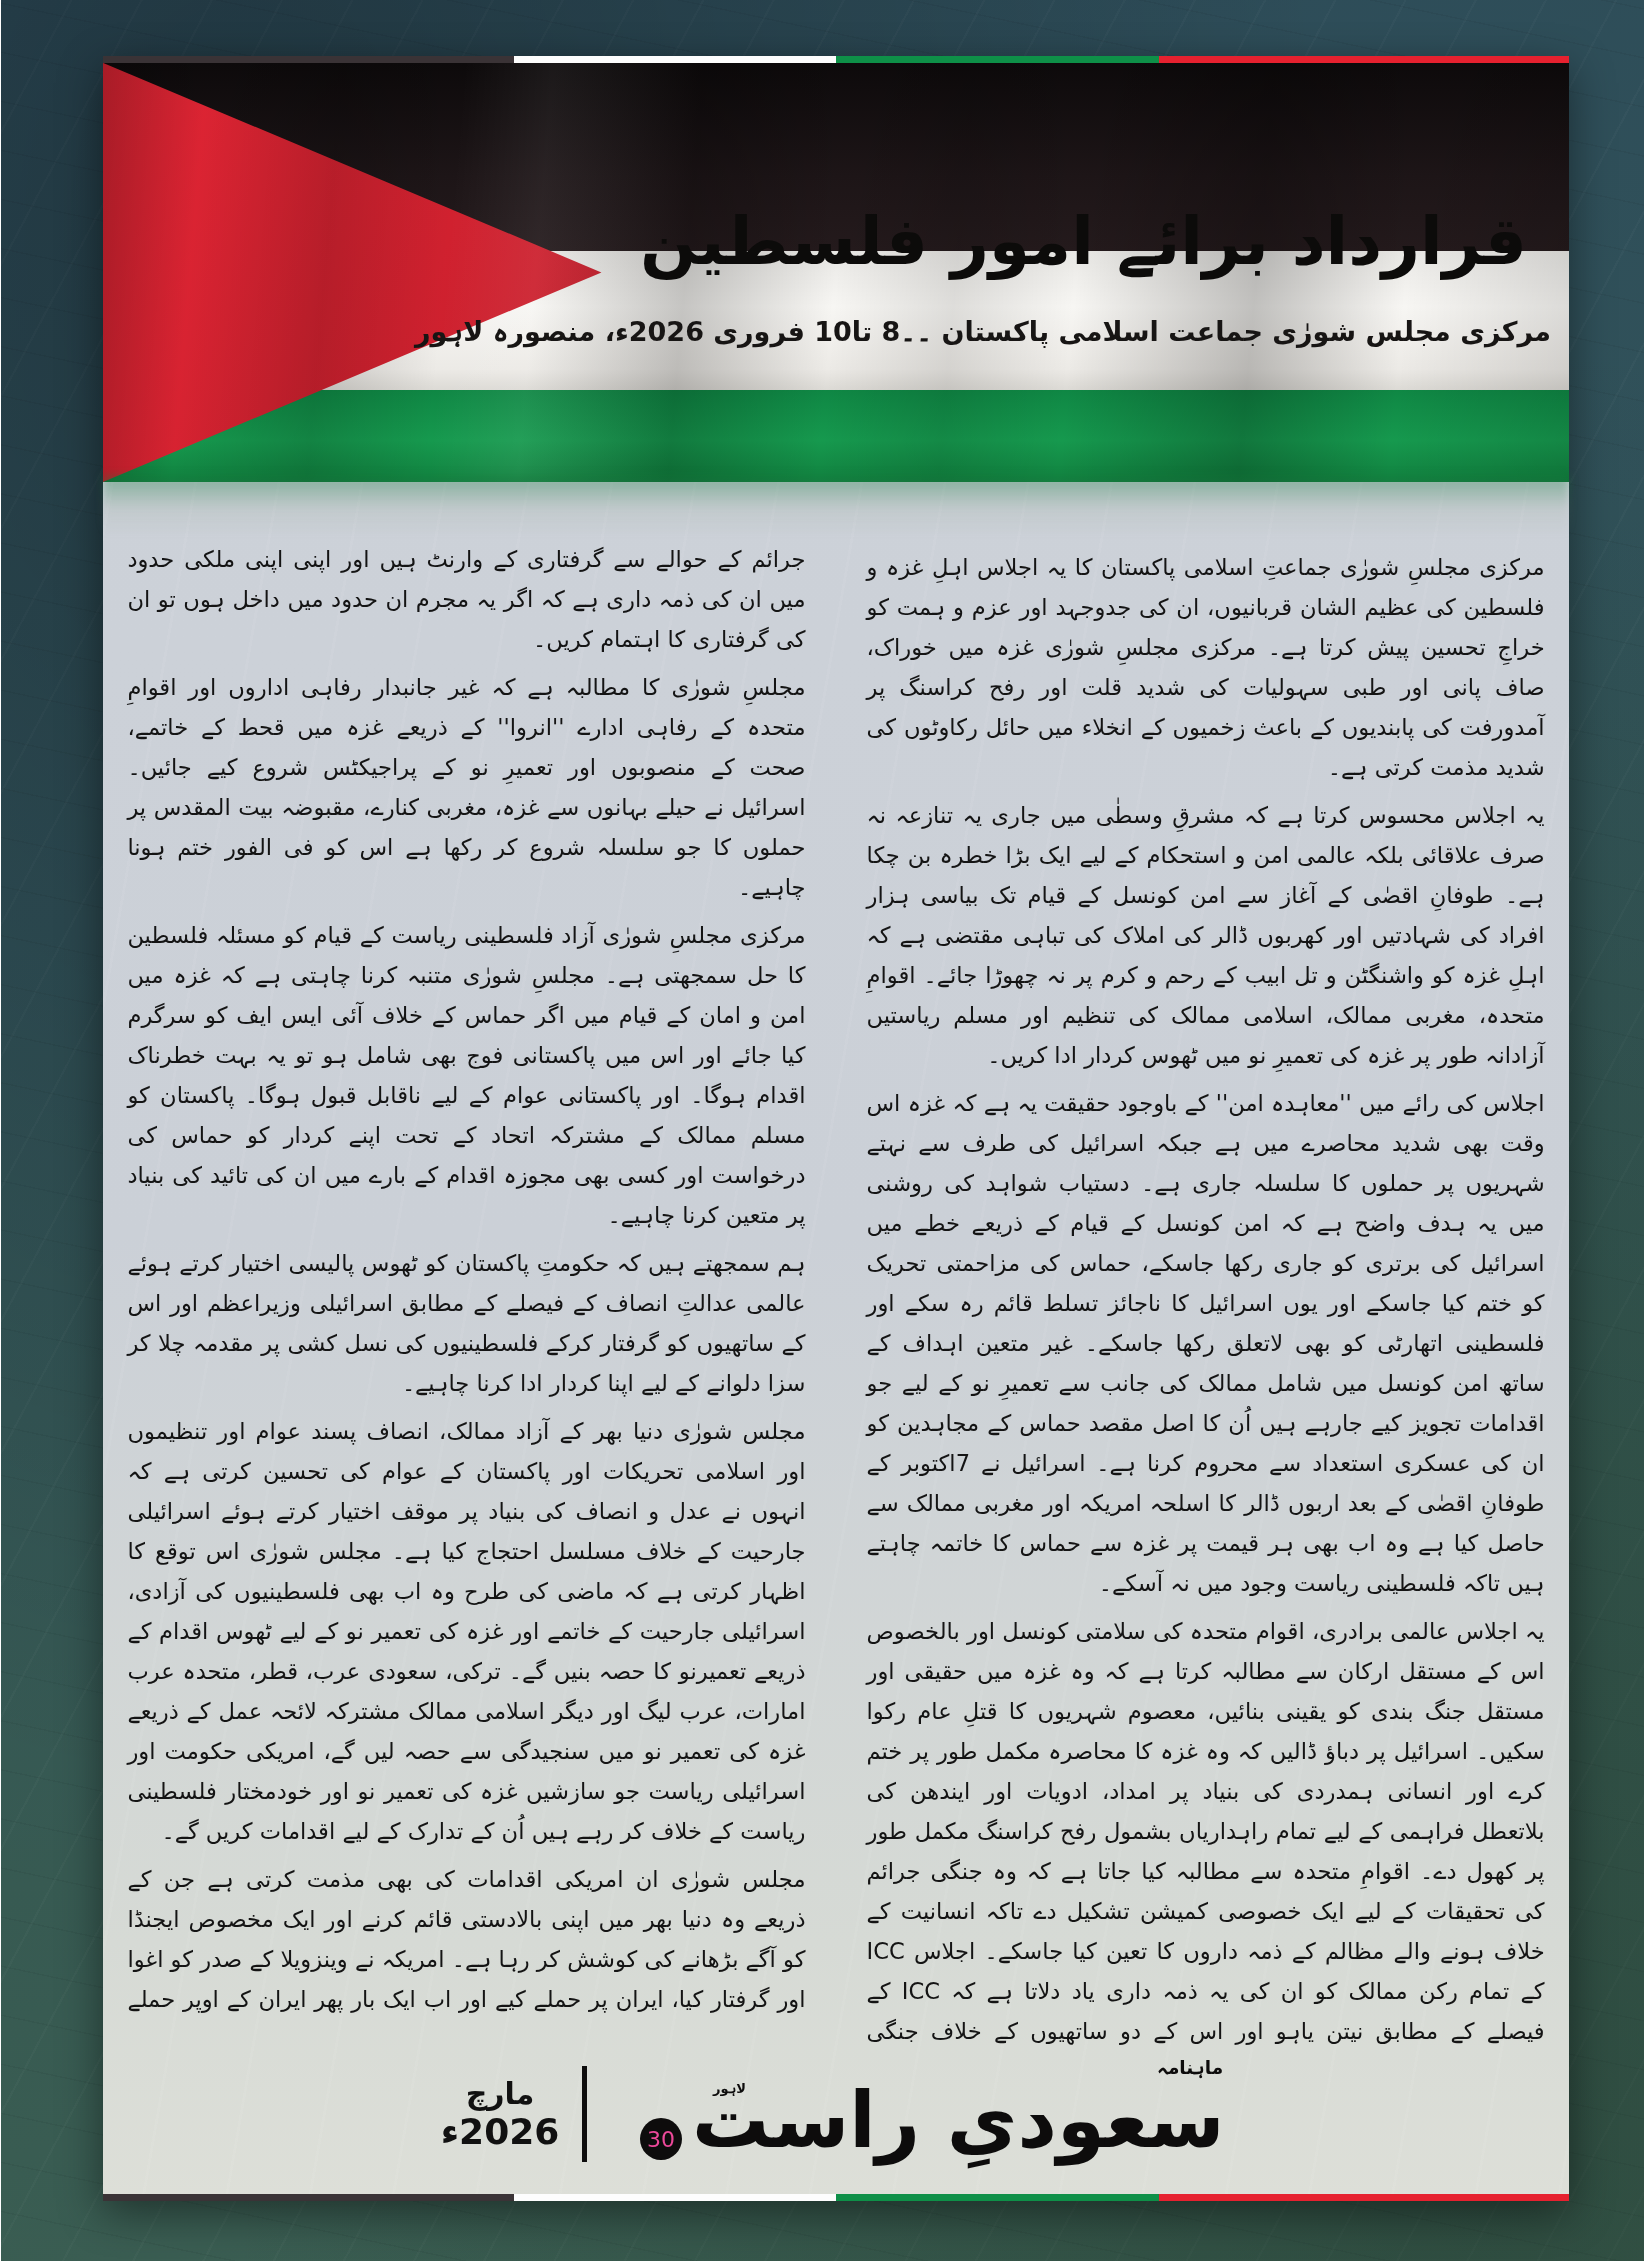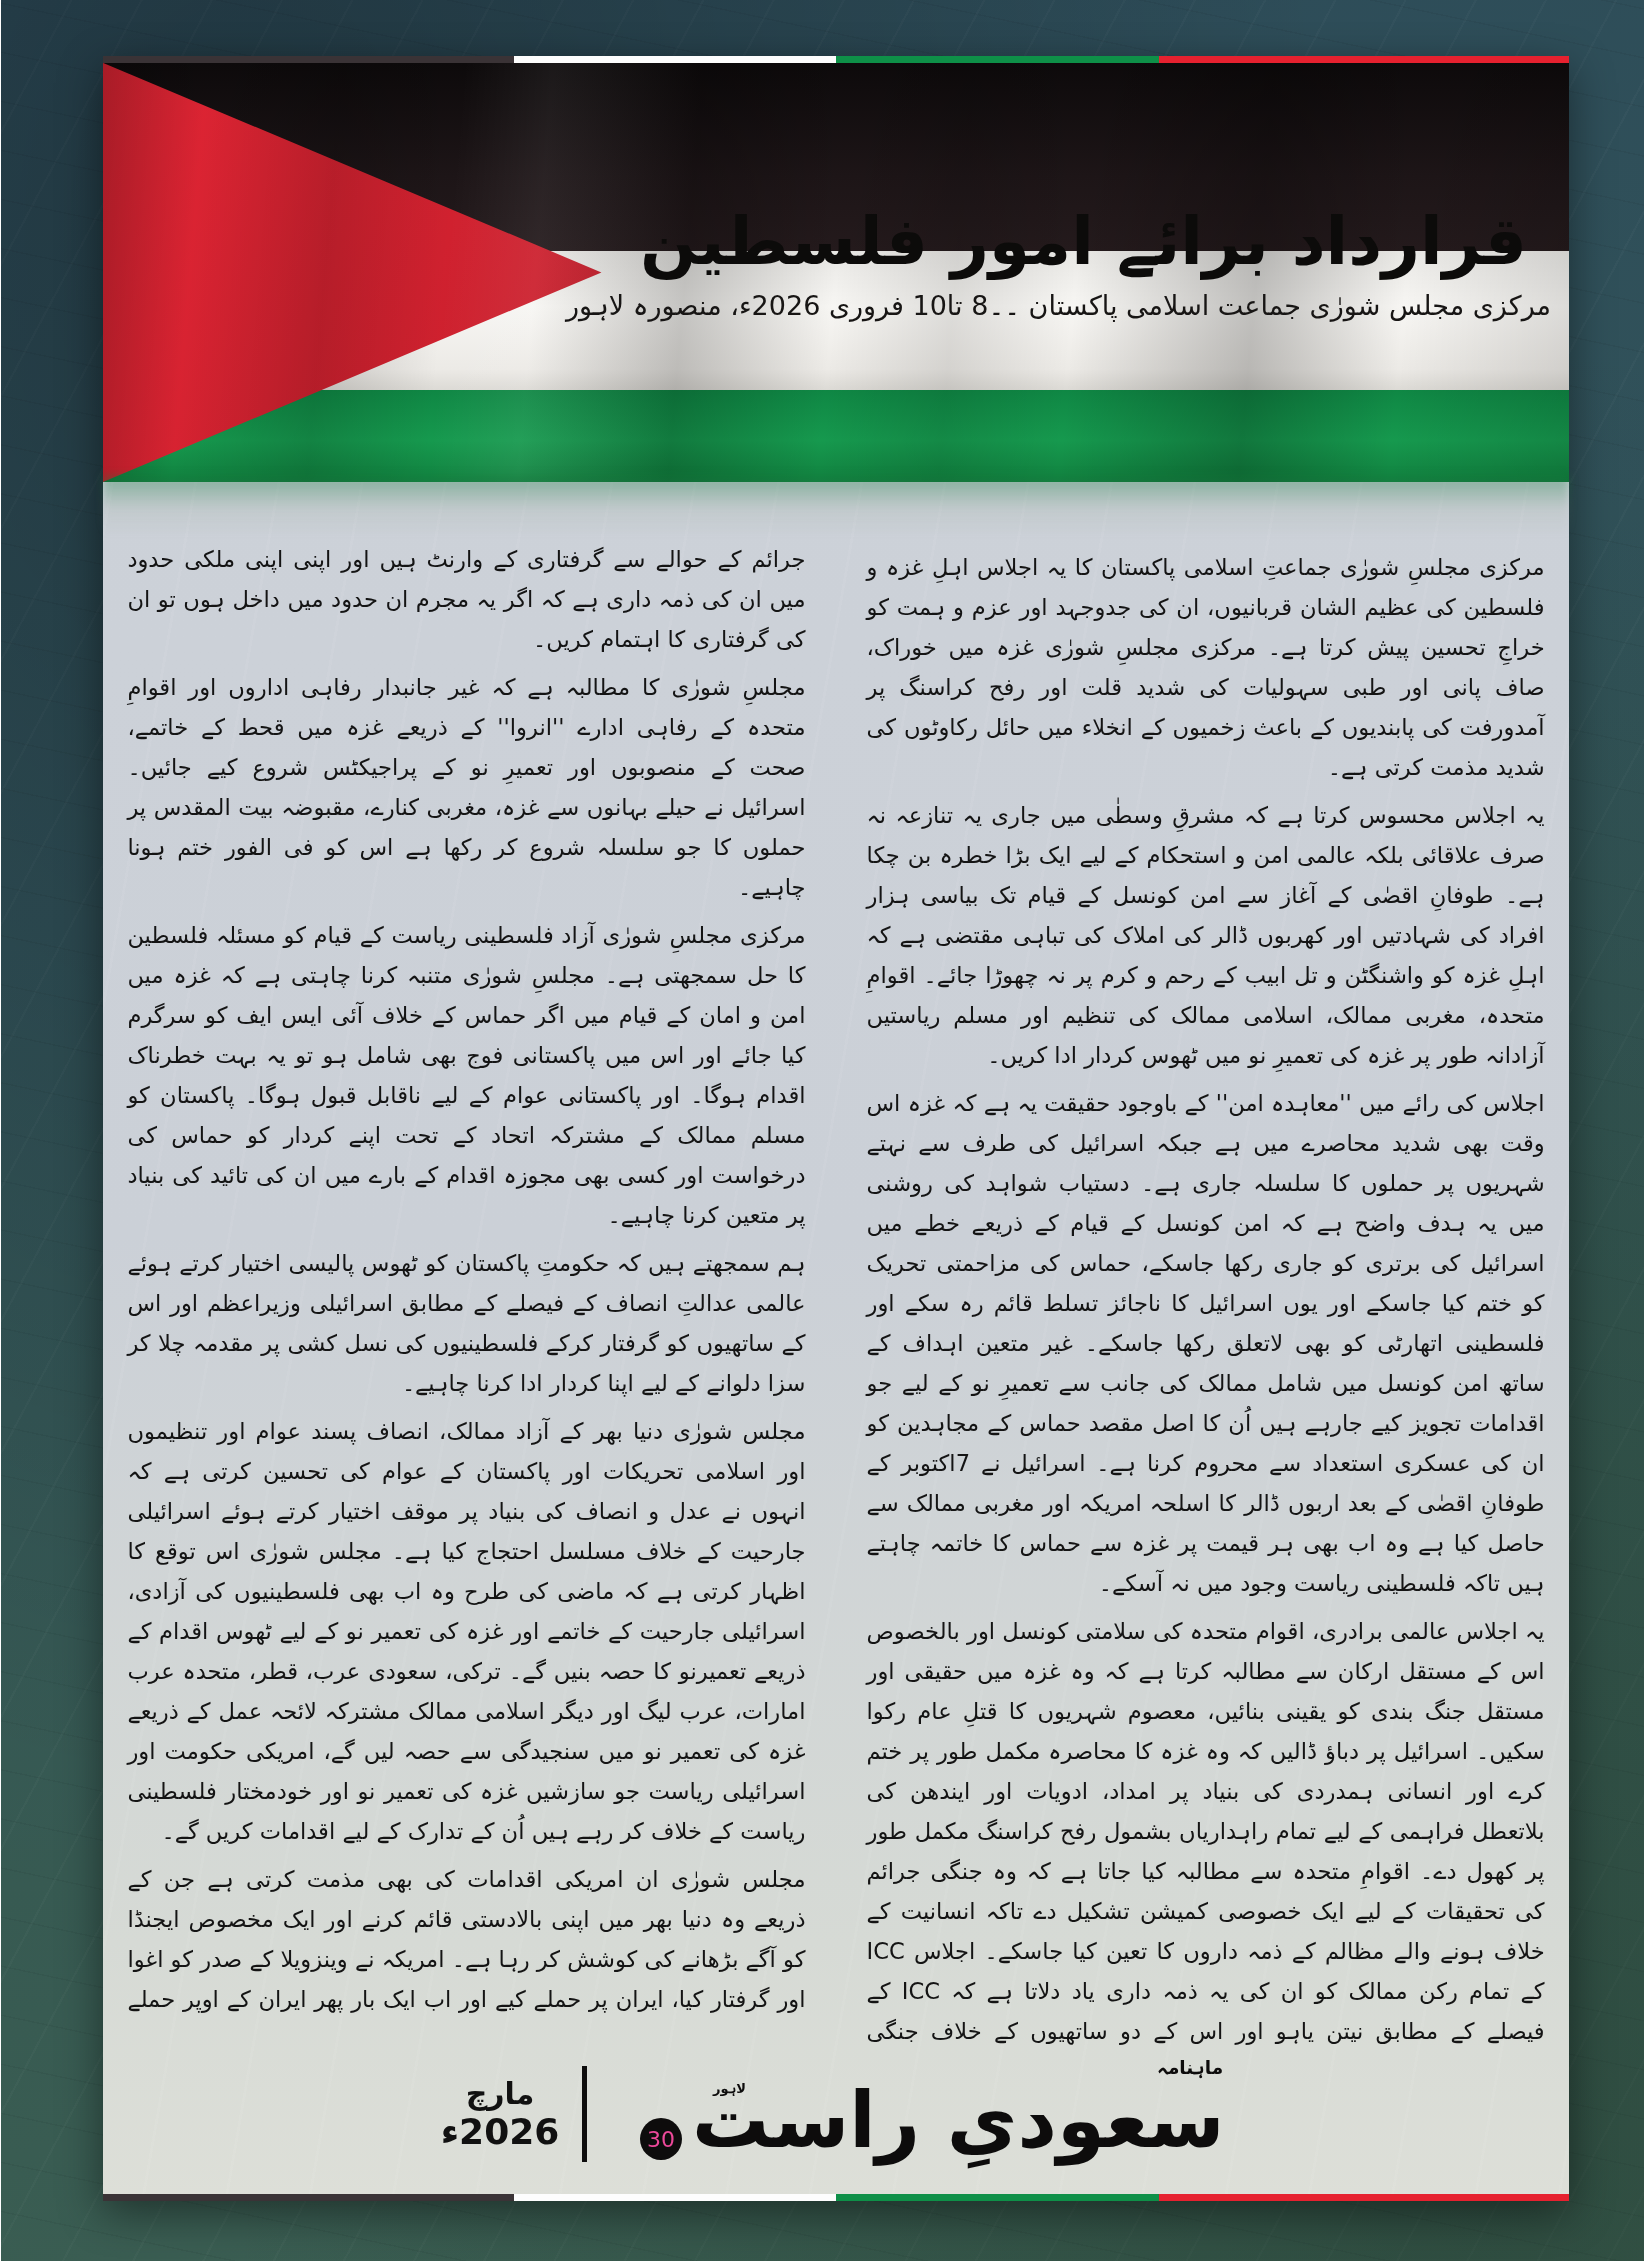--- a/index.html
+++ b/index.html
@@ -67,21 +67,21 @@
   }
   
   .masthead{
     position:absolute; right:18px; top:144px; width:911px; text-align:left; direction:rtl;
   }
   .masthead h1{
     font-size:66px; font-weight:bold; color:#0c0b0a; line-height:1.05;
     text-align:left; letter-spacing:-0.7px; white-space:nowrap;
   }
   .masthead .subtitle{
-    margin-top:14px; font-size:27px; font-weight:normal; color:#171514;
+    margin-top:40px; font-size:27px; font-weight:bold; color:#171514;
     text-align:center; white-space:nowrap;
   }
   
   .article{
     direction:rtl; column-count:2; column-gap:45px; column-fill:auto;
     height:1514px; margin:4.1px 16.4px 0 16.4px; overflow:hidden;
     font-size:22.6px; line-height:40px; color:#141414;
     text-align:justify;
   }
   .article p{ margin:8px; }

